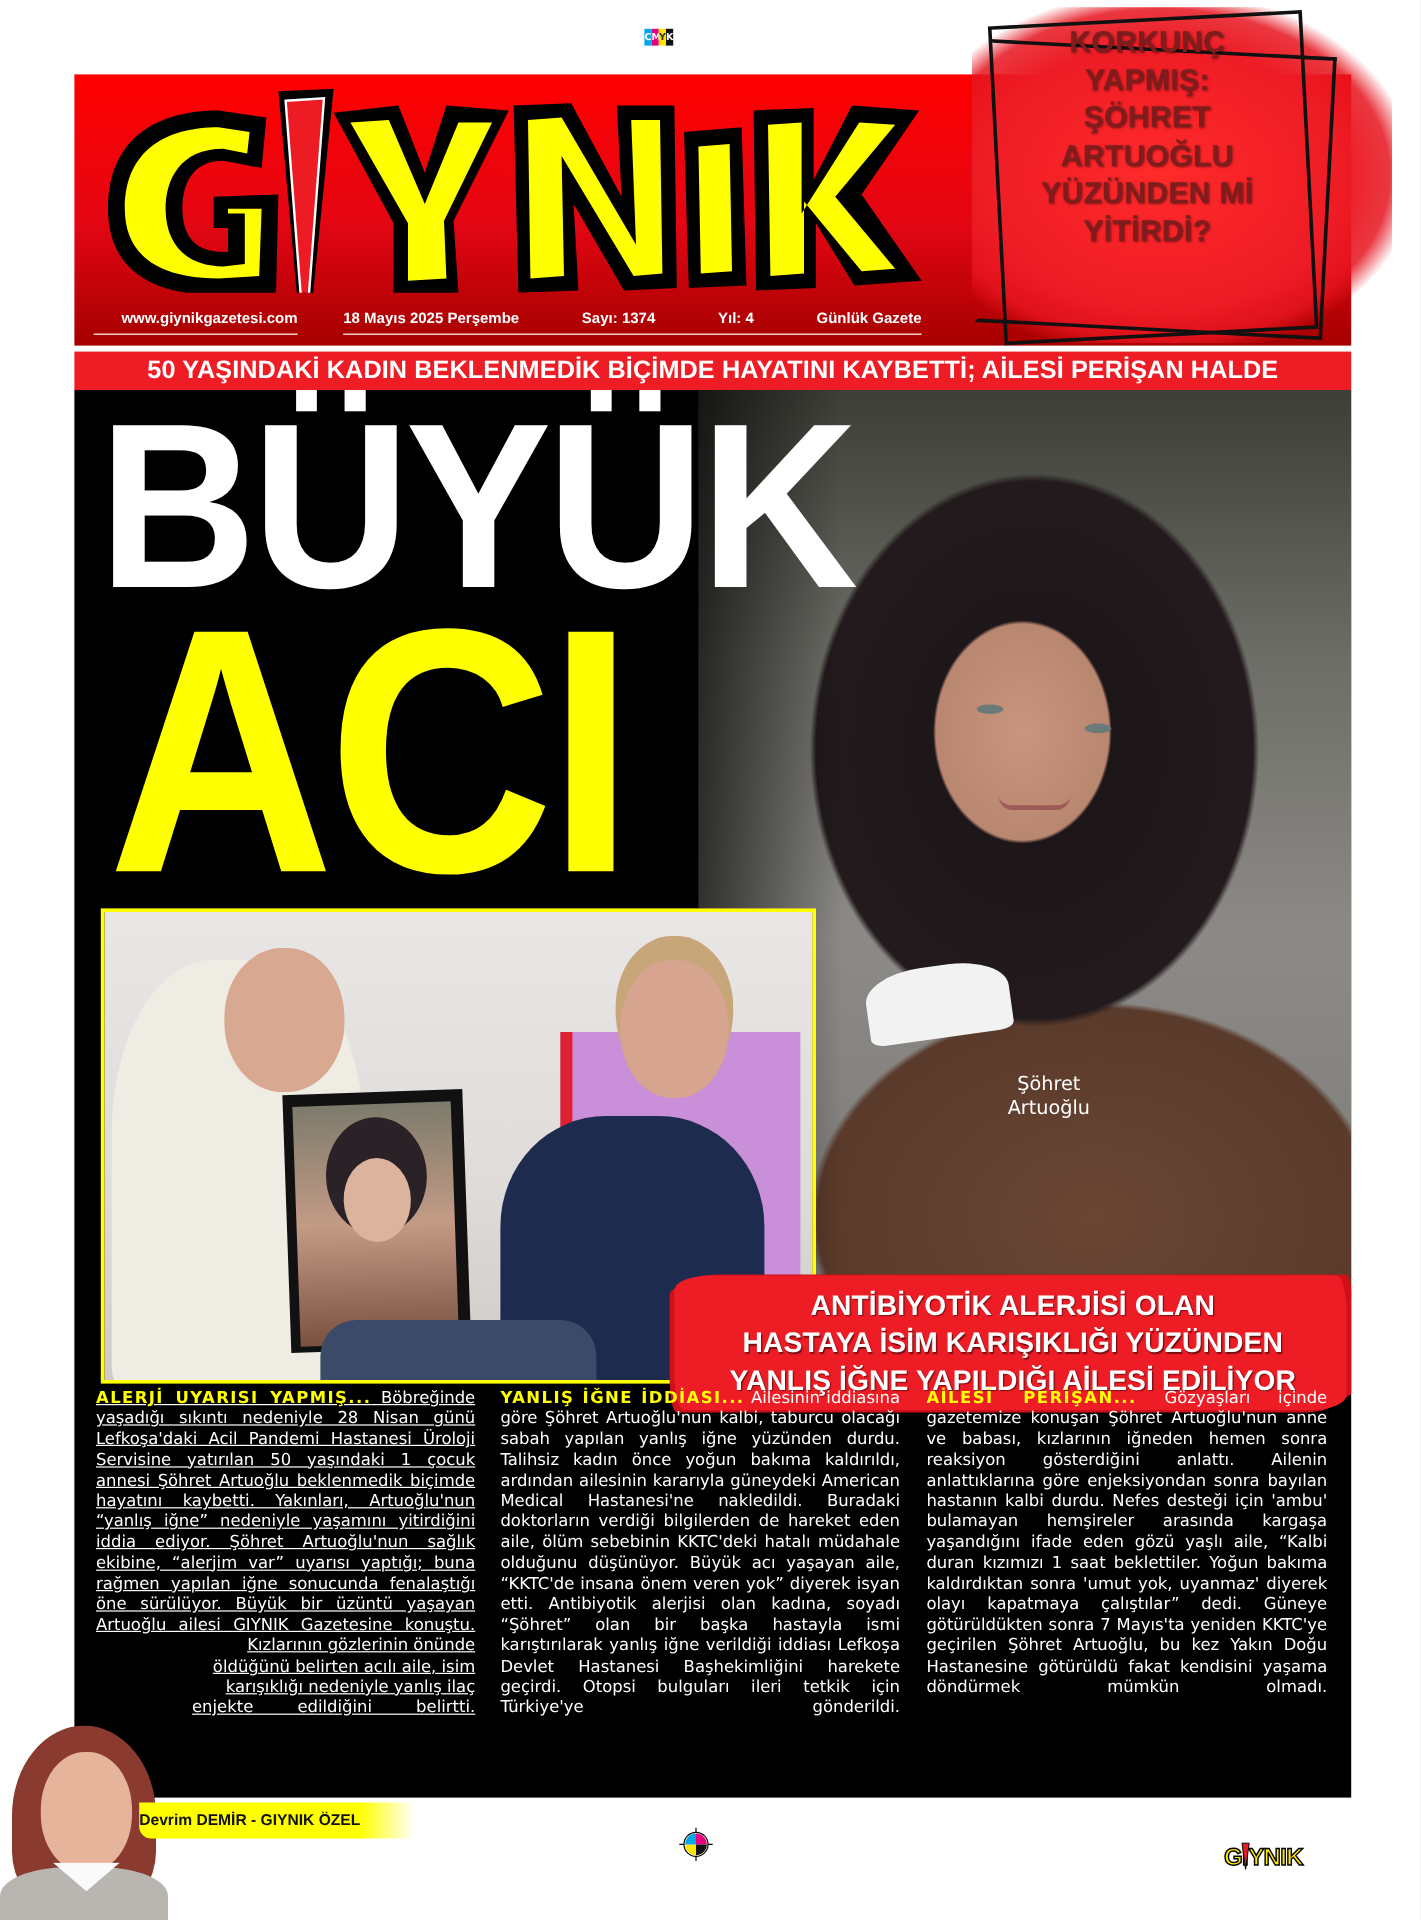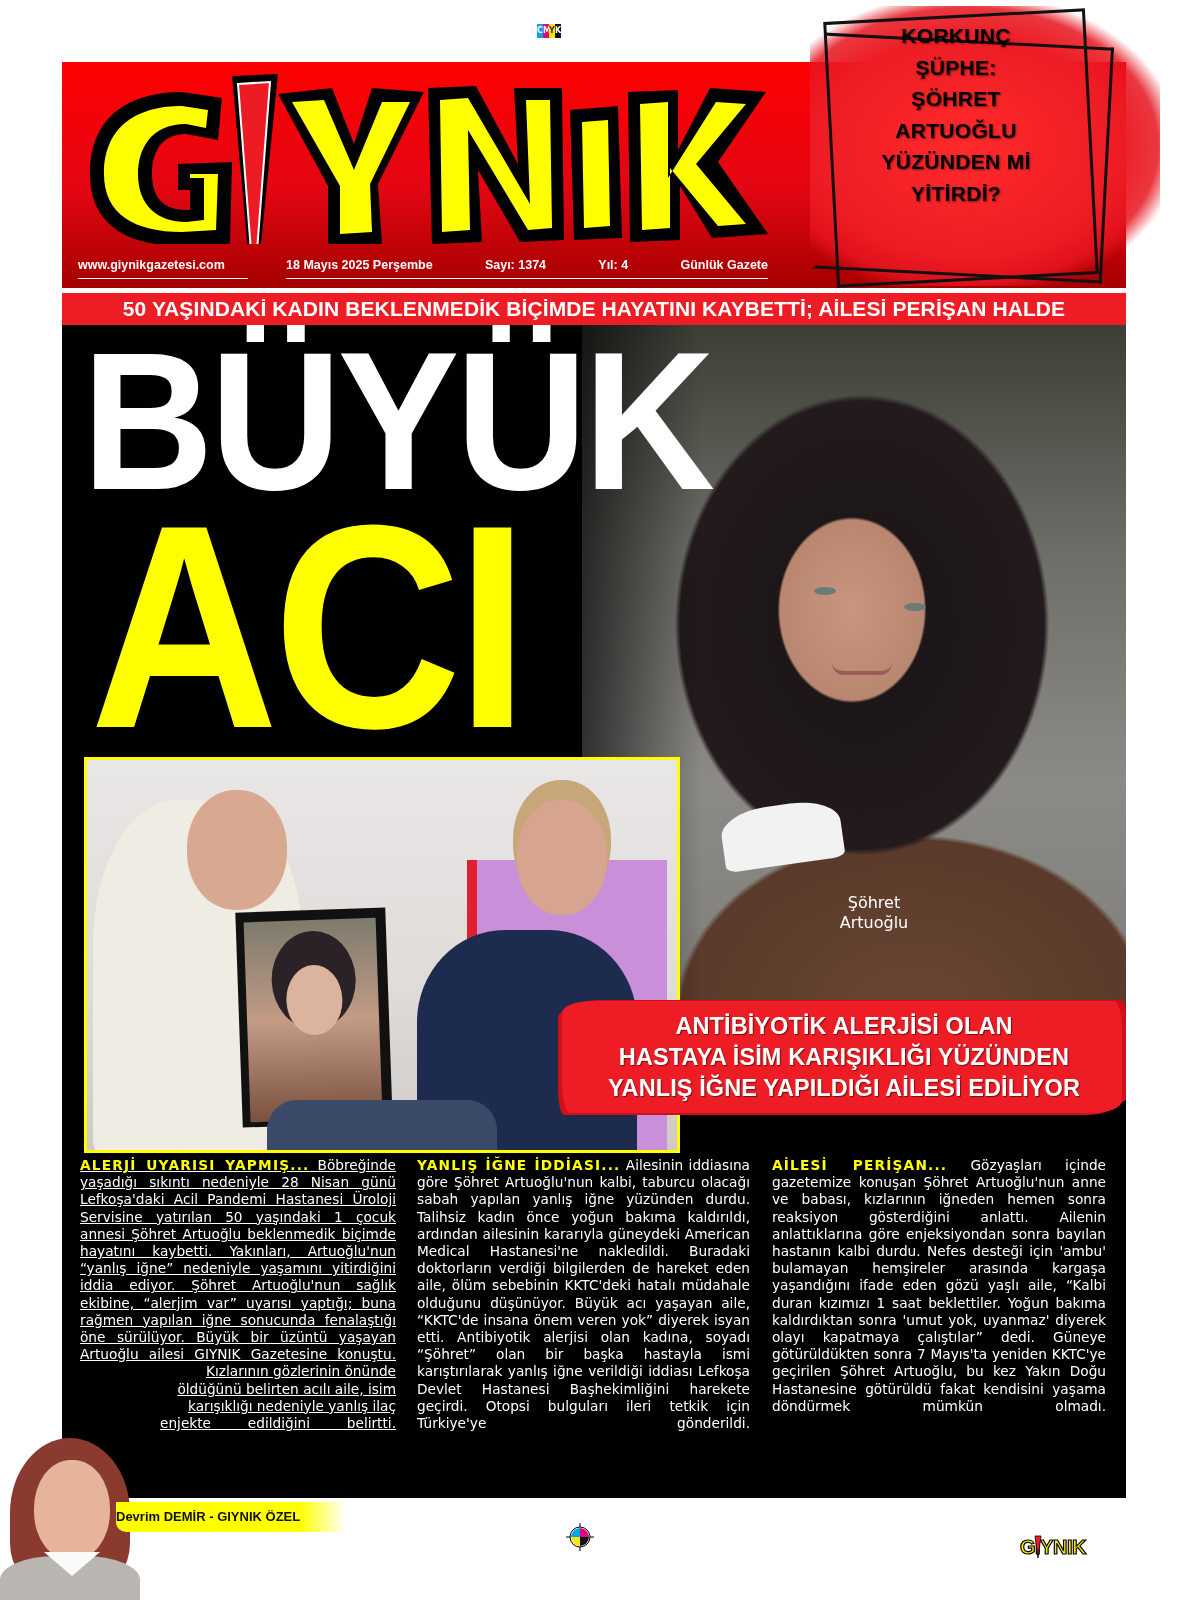--- a/index.html
+++ b/index.html
@@ -14,30 +14,30 @@
   .cmyk .y { background: #ffe600; color: #333; }
   .cmyk .k { background: #111; }
 
   
   .masthead { position: absolute; left: 62px; top: 62px; width: 1064px; height: 226px;
     background: linear-gradient(180deg, #ff0000 0%, #e30613 55%, #a50000 100%); }
   .logo { position: absolute; left: 20px; top: 12px; height: 170px; width: 690px; }
   .logo svg { width: 100%; height: 100%; }
 
   .meta-row { position: absolute; left: 16px; top: 196px; width: 690px; display: flex; align-items: center; color: #fff; font-size: 12.5px; font-weight: bold; }
-  .meta-row .url { width: 170px; border-bottom: 1.5px solid #fff; padding-bottom: 6px; }
+  .meta-row .url { width: 170px; border-bottom: 1.5px solid #fff; padding-bottom: 6px; text-align: right; }
   .meta-row .rest { margin-left: 38px; flex: 1; display: flex; justify-content: space-between; border-bottom: 1.5px solid #fff; padding-bottom: 6px; }
 
   
   .teaser { position: absolute; left: 800px; top: 0px; width: 384px; height: 292px; }
   .teaser .splash { position: absolute; left: 10px; top: 6px; width: 350px; height: 280px;
     background: radial-gradient(ellipse at 45% 50%, #ff2a2a 0%, #ee1c25 55%, rgba(230,20,30,0.85) 70%, rgba(230,20,30,0) 78%); }
   .teaser .frame1 { position: absolute; left: 30px; top: 15px; width: 262px; height: 266px; border: 3px solid #111; transform: rotate(-3deg); }
   .teaser .frame2 { position: absolute; left: 18px; top: 40px; width: 290px; height: 236px; border: 3px solid #111; transform: rotate(3deg); border-left-color: transparent; }
-  .teaser .text { position: absolute; left: 26px; top: 20px; width: 260px; text-align: center; color: #000000; font-weight: 900; font-size: 21px; line-height: 31.5px; text-shadow: 1px 1px 2px rgba(0,0,0,0.5); letter-spacing: 0.3px; }
+  .teaser .text { position: absolute; left: 26px; top: 20px; width: 260px; text-align: center; color: #7f1d1d; font-weight: 900; font-size: 25px; line-height: 31.5px; text-shadow: 1px 1px 2px rgba(0,0,0,0.5); letter-spacing: 0.3px; }
 
   
   .subhead { position: absolute; left: 62px; top: 293px; width: 1064px; height: 32px; background: #ee1c25; color: #fff; font-weight: 900; font-size: 21px; line-height: 32px; text-align: center; letter-spacing: 0.1px; white-space: nowrap; }
 
   
   .main { position: absolute; left: 62px; top: 325px; width: 1064px; height: 1173px; background: #000; overflow: hidden; }
 
   .hero-photo { position: absolute; left: 520px; top: 0; width: 544px; height: 760px;
     background:
       radial-gradient(ellipse 120px 150px at 270px 285px, #c9957f 0%, #b98670 60%, rgba(0,0,0,0) 62%),
@@ -60,21 +60,21 @@
   .fp-man-head { position: absolute; left: 100px; top: 30px; width: 100px; height: 120px; background: #d8a890; border-radius: 48%; }
   .fp-frame { position: absolute; left: 152px; top: 150px; width: 150px; height: 215px; background: #111; transform: rotate(-2deg); }
   .fp-frame-inner { position: absolute; left: 8px; top: 10px; width: 132px; height: 200px; background: linear-gradient(180deg, #7d7b6c 0%, #c39b85 50%, #7a5040 100%); }
   .fp-frame-face { position: absolute; left: 40px; top: 45px; width: 56px; height: 70px; background: #dcb39c; border-radius: 50%; box-shadow: 0 -20px 0 14px #2a2226; }
   .fp-chair { position: absolute; left: 380px; top: 100px; width: 200px; height: 300px; background: #c98fd8; border-left: 10px solid #e02030; }
   .fp-woman { position: absolute; left: 330px; top: 170px; width: 220px; height: 230px; background: #1d2b4e; border-radius: 40% 40% 4% 4%; }
   .fp-woman-head { position: absolute; left: 430px; top: 40px; width: 90px; height: 115px; background: #d7a58f; border-radius: 48%; box-shadow: 0 -16px 0 4px #c7a67a; }
   .fp-jeans { position: absolute; left: 180px; top: 340px; width: 230px; height: 60px; background: #3a4a68; border-radius: 30px 30px 0 0; }
 
   
-  .splash-banner { position: absolute; left: 500px; top: 666px; width: 564px; height: 130px; }
+  .splash-banner { position: absolute; left: 500px; top: 728px; width: 564px; height: 130px; }
   .splash-banner .bg { position: absolute; left: 0; top: 10px; width: 560px; height: 112px; background: #ee1c25; border-radius: 30px 8px 30px 8px / 12px 30px 12px 30px; box-shadow: -6px 4px 0 -2px #d01018, 8px -4px 0 -3px #d01018; }
   .splash-banner .text { position: absolute; left: 10px; top: 20px; width: 544px; text-align: center; color: #fff; font-weight: 900; font-size: 23.5px; line-height: 31px; text-shadow: 1px 1px 1px rgba(0,0,0,0.5); white-space: nowrap; letter-spacing: 0.1px; }
 
   
   .col { position: absolute; top: 832px; color: #fff; font-family: "DejaVu Sans", sans-serif; font-size: 13.7px; line-height: 17.2px; text-align: justify; text-align-last: justify; }
   .col p { text-align: justify; }
   .col .kicker { color: #ffff00; font-weight: bold; letter-spacing: 1.2px; }
   .col1 { left: 18px; width: 316px; text-decoration: underline; }
   .col2 { left: 355px; width: 333px; }
   .col3 { left: 710px; width: 334px; }
@@ -140,21 +140,21 @@
     </div>
   </div>
 </div>
 
 <div class="teaser">
   <div class="splash"></div>
   <div class="frame1"></div>
   <div class="frame2"></div>
   <div class="text">
     <div>KORKUNÇ</div>
-    <div>ŞÜPHE:</div>
+    <div>YAPMIŞ:</div>
     <div>ŞÖHRET</div>
     <div>ARTUOĞLU</div>
     <div>YÜZÜNDEN Mİ</div>
     <div>YİTİRDİ?</div>
   </div>
 </div>
 
 <div class="subhead">50 YAŞINDAKİ KADIN BEKLENMEDİK BİÇİMDE HAYATINI KAYBETTİ; AİLESİ PERİŞAN HALDE</div>
 
 <div class="main">

